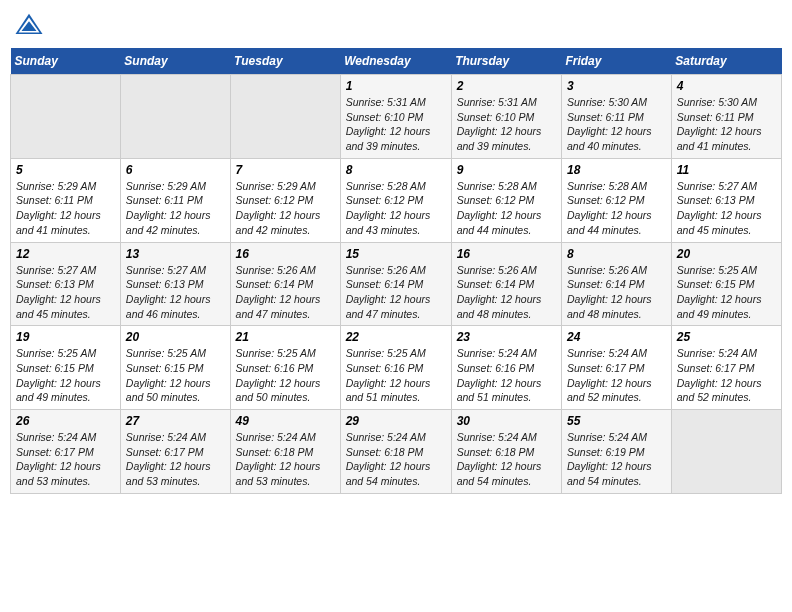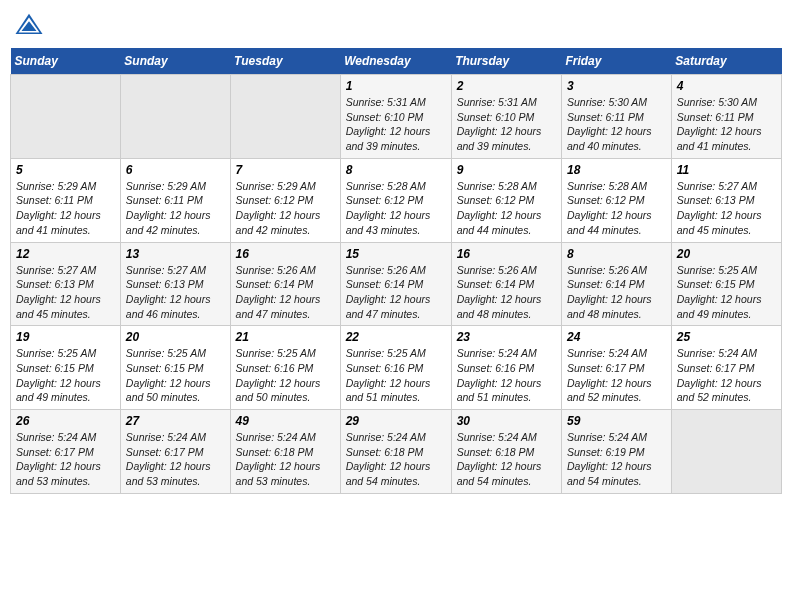--- a/index.html
+++ b/index.html
@@ -256,19 +256,19 @@
         </td>
         <td>
           <span class="day-num">29</span>
           <div class="day-info">Sunrise: 5:24 AM<br>Sunset: 6:18 PM<br>Daylight: 12 hours and 54 minutes.</div>
         </td>
         <td>
           <span class="day-num">30</span>
           <div class="day-info">Sunrise: 5:24 AM<br>Sunset: 6:18 PM<br>Daylight: 12 hours and 54 minutes.</div>
         </td>
         <td>
-          <span class="day-num">59</span>
+          <span class="day-num">55</span>
           <div class="day-info">Sunrise: 5:24 AM<br>Sunset: 6:19 PM<br>Daylight: 12 hours and 54 minutes.</div>
         </td>
         <td class="empty-cell"></td>
       </tr>
     </tbody>
 </table>
 
 </body></html>

